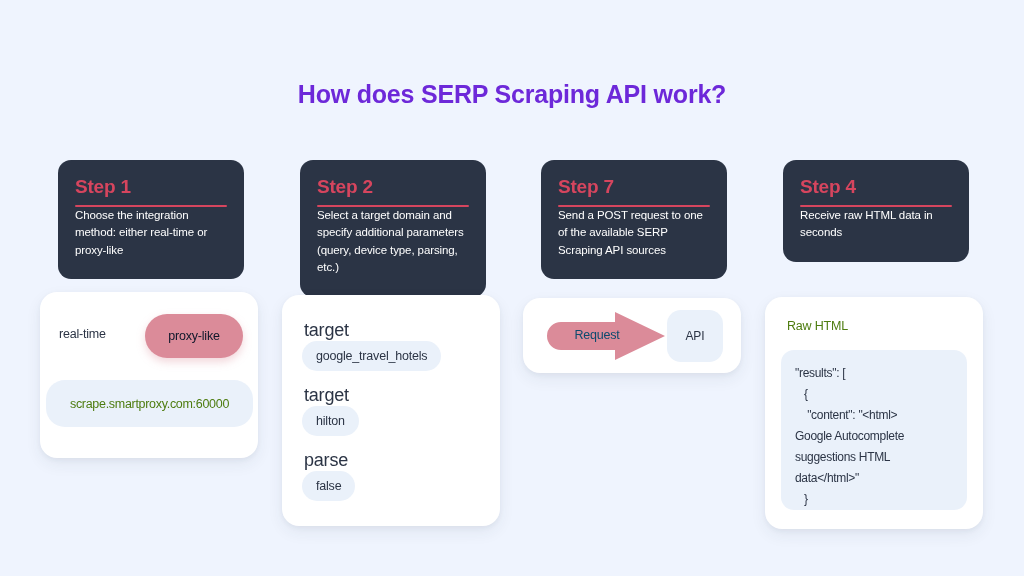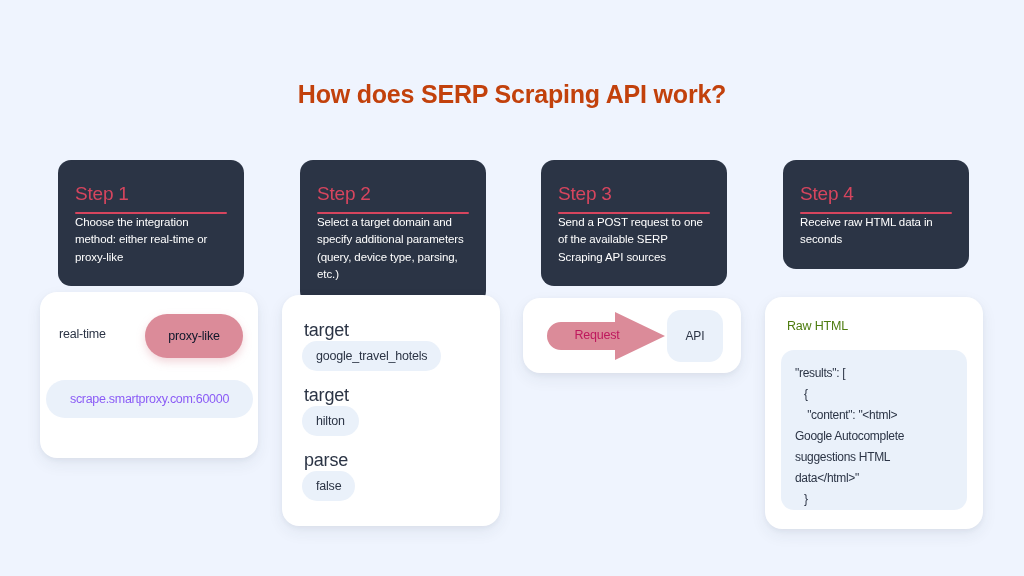--- a/index.html
+++ b/index.html
@@ -20,21 +20,21 @@
   
   #page-title {
     position: absolute;
     left: 0;
     top: 80px;
     width: 1024px;
     text-align: center;
     font-size: 25px;
     font-weight: bold;
     letter-spacing: -0.2px;
-    color: #c2410c;
+    color: #6d28d9;
   }
 
   
   .step-col {
     position: absolute;
     top: 0;
     width: 250px;
     height: 576px;
   }
   #step-col-1 { left: 30px; }
@@ -49,25 +49,24 @@
     top: 160px;
     width: 186px;
     background: #2b3445;
     border-radius: 13px;
     padding: 16px 17px 20px 17px;
     z-index: 1;
   }
 
   .step-label {
     font-size: 19px;
-    font-weight: normal;
+    font-weight: bold;
     color: #d6455e;
     letter-spacing: -0.2px;
     line-height: 1.15;
-    margin-top: 7px;
   }
 
   .step-rule {
     margin-top: 7px;
     height: 2px;
     background: #d6455e;
     border-radius: 1px;
   }
 
   .step-desc {
@@ -125,28 +124,28 @@
     align-items: center;
     justify-content: center;
     box-shadow: 0 4px 9px rgba(219, 139, 153, 0.35);
   }
 
   #proxy-host-field {
     position: absolute;
     left: 6px;
     top: 88px;
     width: 207px;
-    height: 38px;
+    height: 47px;
     background: #eaf1fa;
     border-radius: 19px;
     display: flex;
     align-items: center;
     justify-content: center;
     font-size: 12.5px;
-    color: #8b5cf6;
+    color: #4d7c0f;
     letter-spacing: -0.3px;
     white-space: nowrap;
   }
 
   
   .param-label {
     position: absolute;
     left: 22px;
     font-size: 18px;
     color: #2b3445;
@@ -182,21 +181,21 @@
     height: 48px;
   }
   #request-arrow svg { display: block; }
   #request-arrow-label {
     position: absolute;
     left: 20px;
     top: 16px;
     width: 80px;
     text-align: center;
     font-size: 12.5px;
-    color: #be185d;
+    color: #0c4a6e;
     letter-spacing: -0.2px;
   }
   #api-box {
     position: absolute;
     left: 144px;
     top: 12px;
     width: 56px;
     height: 52px;
     background: #eaf1fa;
     border-radius: 14px;
@@ -274,21 +273,21 @@
 
     <div class="param-label" id="label-parse">parse</div>
     <div class="param-pill" id="pill-parse">false</div>
   </div>
 
 </div>
 
 <div class="step-col" id="step-col-3">
 
   <div class="dark-card">
-    <div class="step-label">Step 3</div>
+    <div class="step-label">Step 7</div>
     <div class="step-rule"></div>
     <div class="step-desc">Send a POST request to one of the available SERP Scraping API sources</div>
   </div>
 
   <div class="white-card" id="white-card-3">
     <div id="request-arrow">
       <svg width="128" height="48" viewBox="0 0 128 48" xmlns="http://www.w3.org/2000/svg">
         <path d="M24 10 H78 V0 L128 24 L78 48 V38 H24 A14 14 0 0 1 24 10 Z" fill="#db8b99"></path>
       </svg>
       <div id="request-arrow-label">Request</div>

